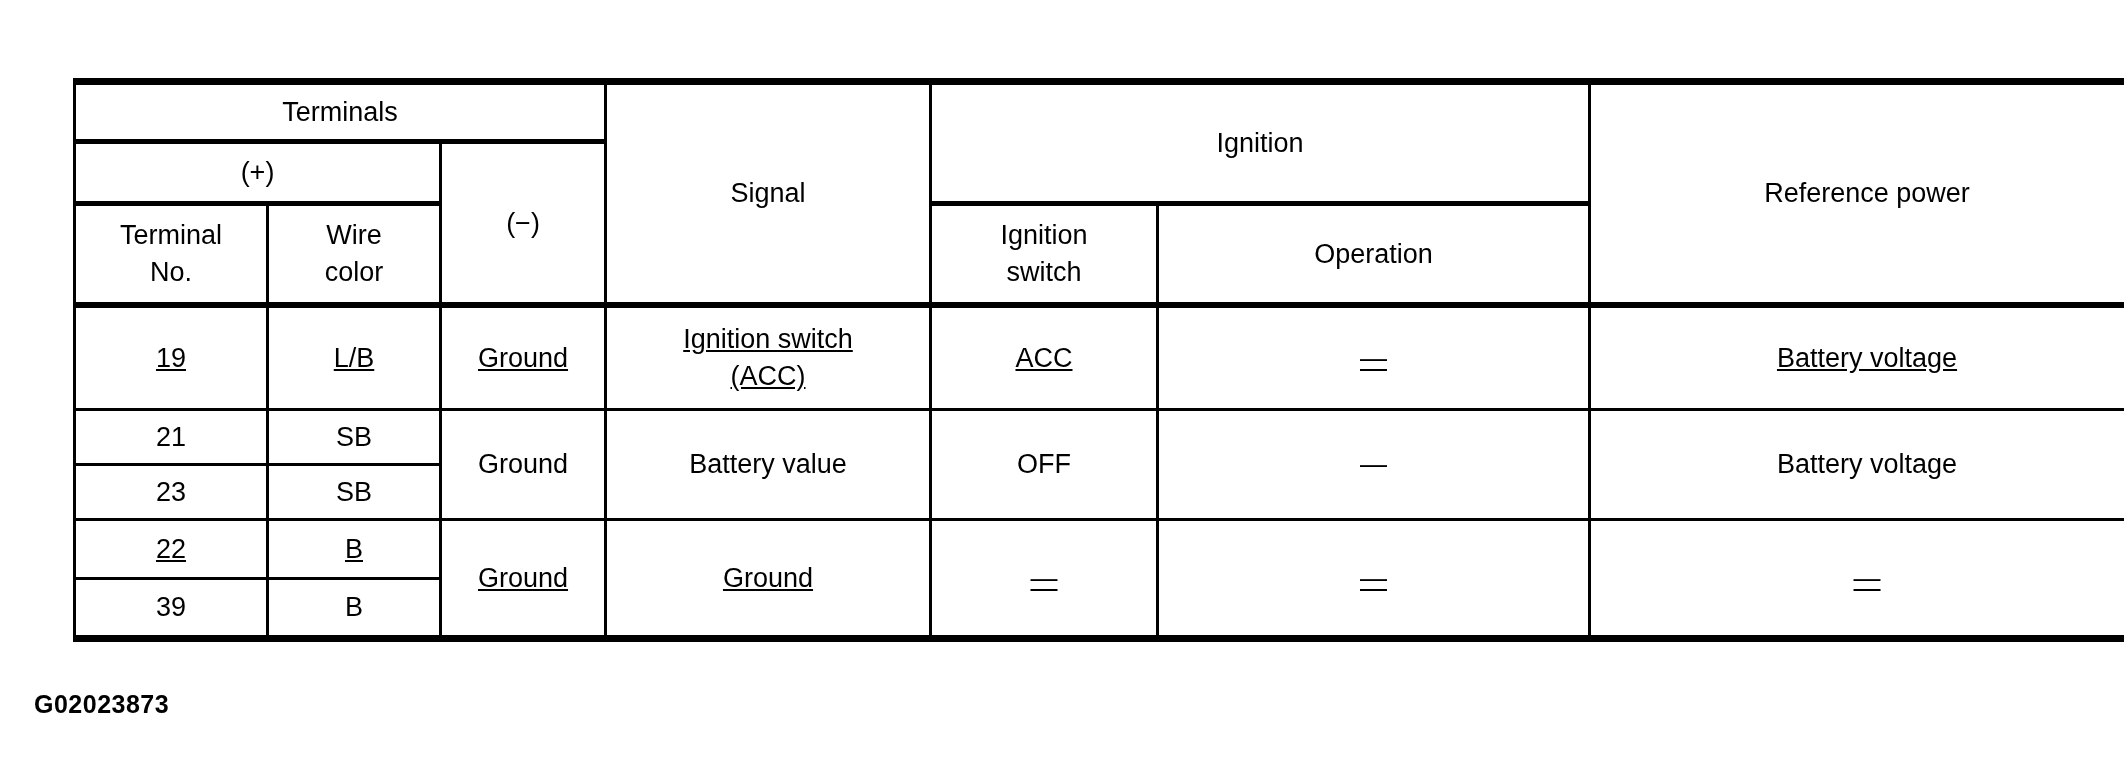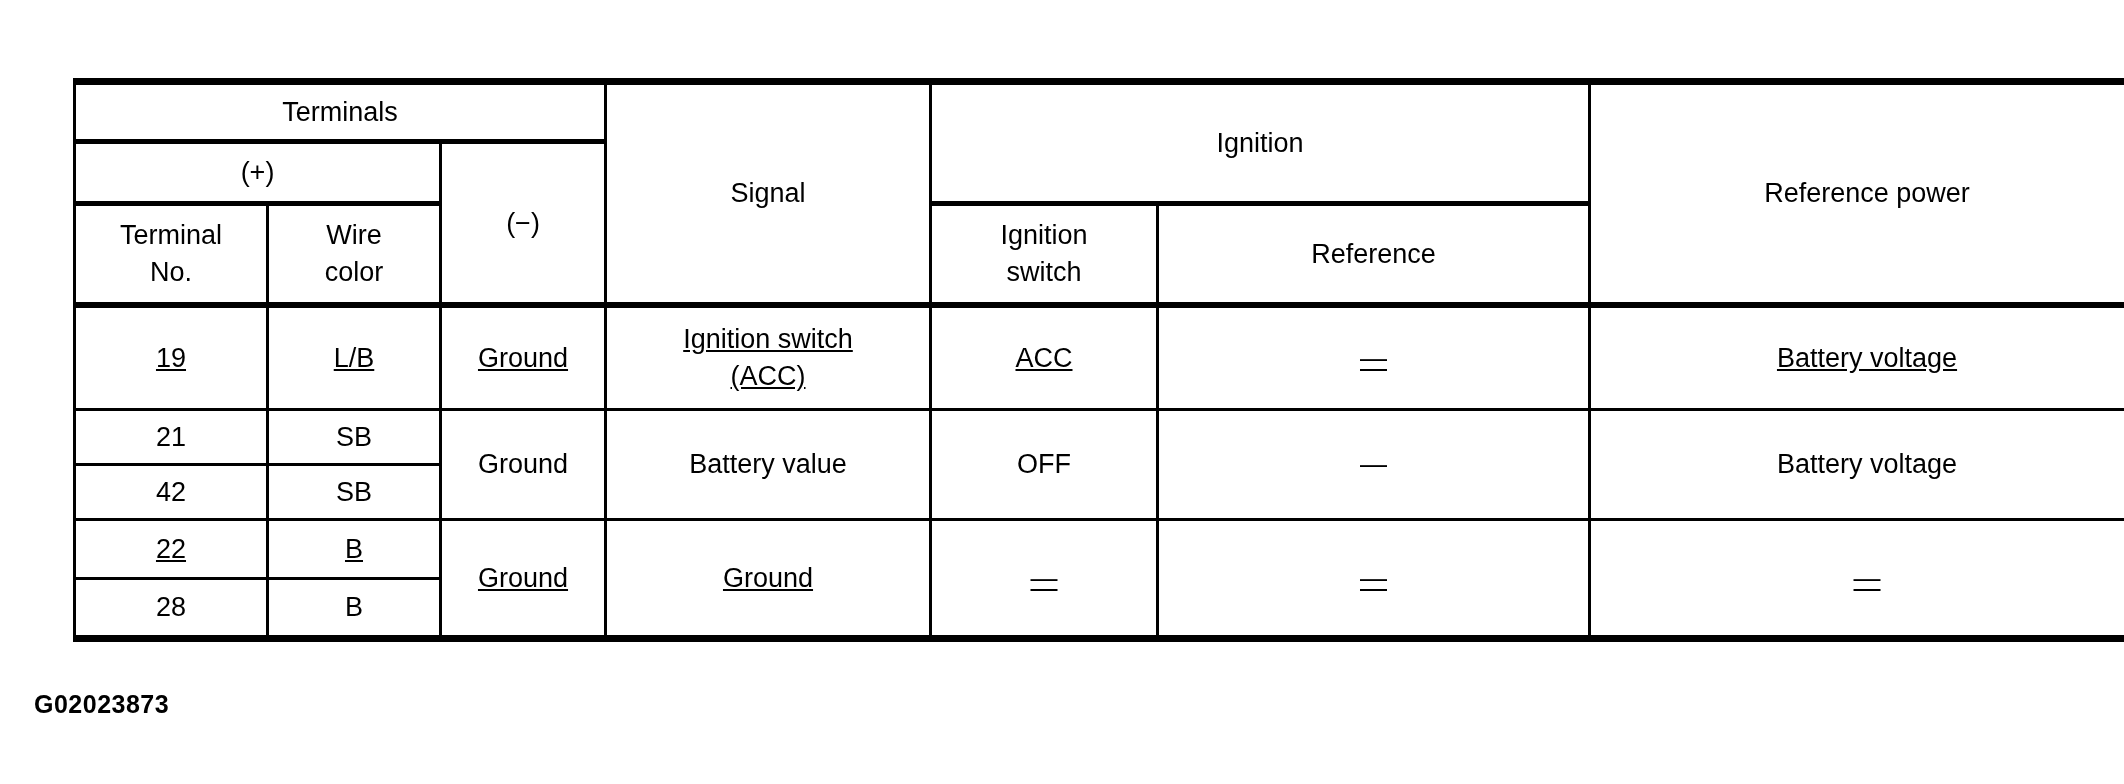--- a/index.html
+++ b/index.html
@@ -95,21 +95,21 @@
       <th rowspan="2" class="hb">(−)</th>
     </tr>
 
     <tr class="r3">
       <th class="hb">Terminal
 No.</th>
       <th class="hb">Wire
 color</th>
       <th class="hb">Ignition
 switch</th>
-      <th class="hb">Reference</th>
+      <th class="hb">Operation</th>
     </tr>
 
     <tr class="ra">
       <td>19</td>
       <td>L/B</td>
       <td>Ground</td>
       <td class="left">Ignition switch
 (ACC)</td>
       <td>ACC</td>
       <td>—</td>
@@ -120,35 +120,35 @@
       <td>21</td>
       <td>SB</td>
       <td rowspan="2">Ground</td>
       <td rowspan="2" class="left">Battery value</td>
       <td rowspan="2">OFF</td>
       <td rowspan="2">—</td>
       <td rowspan="2">Battery voltage</td>
     </tr>
 
     <tr class="rc">
-      <td>42</td>
+      <td>23</td>
       <td>SB</td>
     </tr>
 
     <tr class="rd">
       <td>22</td>
       <td>B</td>
       <td rowspan="2">Ground</td>
       <td rowspan="2" class="left">Ground</td>
       <td rowspan="2">—</td>
       <td rowspan="2">—</td>
       <td rowspan="2">—</td>
     </tr>
 
     <tr class="re">
-      <td>28</td>
+      <td>39</td>
       <td>B</td>
     </tr>
   </tbody>
     </table>
 </div>
 
 <div class="figure-code">G02023873</div>
 
 </body></html>

